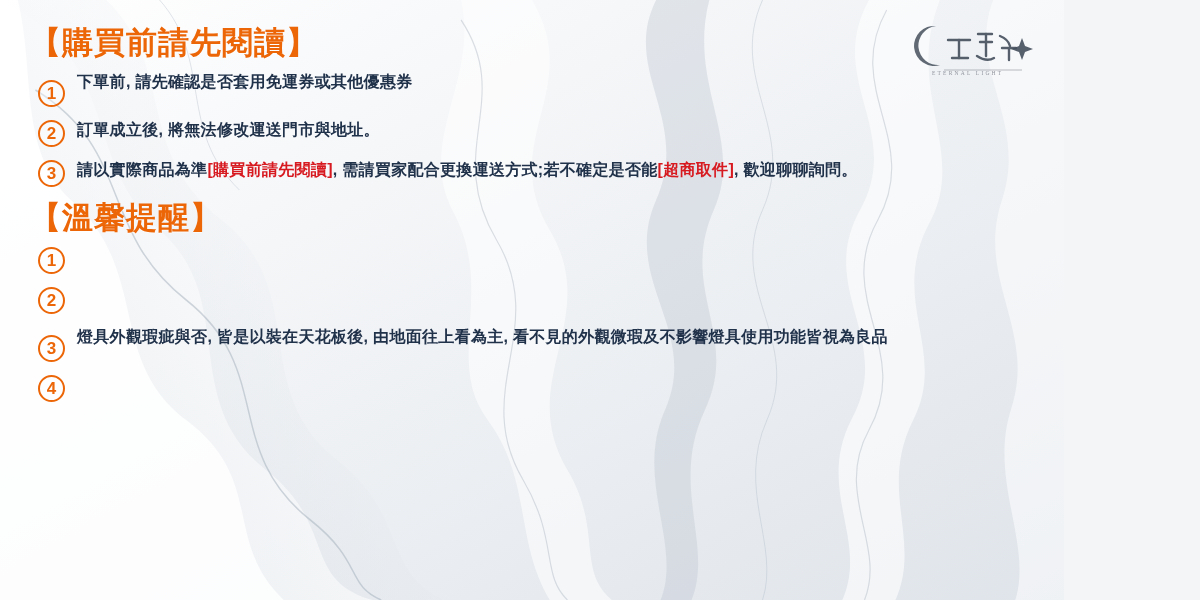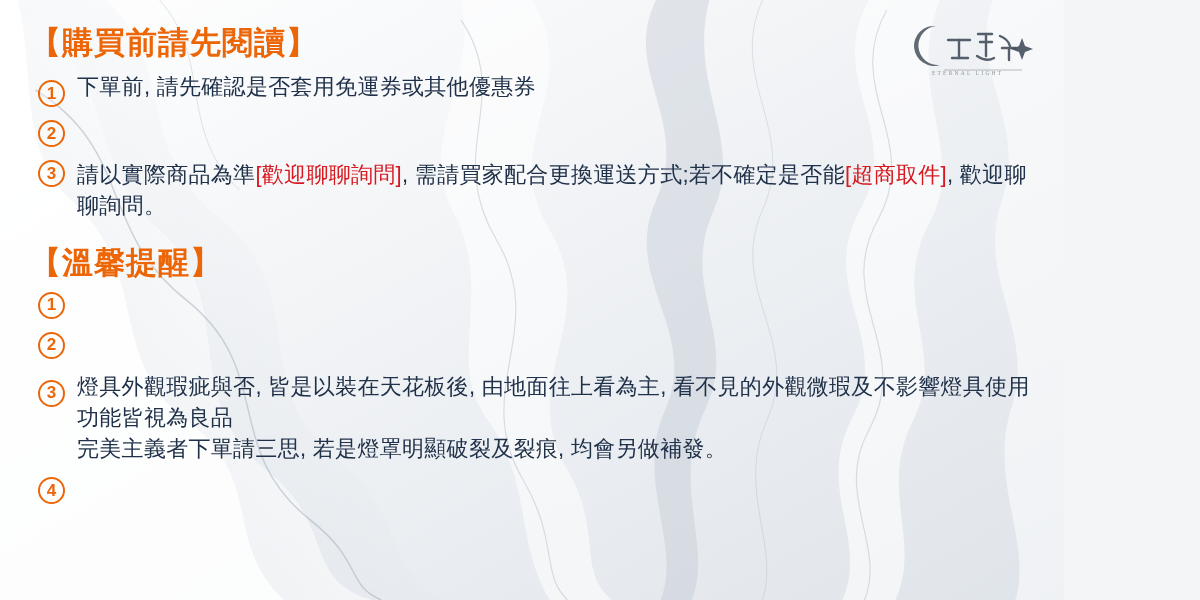--- a/index.html
+++ b/index.html
@@ -44,21 +44,21 @@
 
   .section-title {
     color: #ec6608;
     font-weight: bold;
     font-size: 31px;
     letter-spacing: 1px;
     line-height: 1.1;
     margin: 0 0 10px 0;
     text-shadow: 0 1px 0 rgba(255,255,255,0.6);
   }
-  .section-title.second { margin-top: 24px; }
+  .section-title.second { margin-top: 14px; }
 
   .item {
     display: flex;
     align-items: flex-start;
     margin: 0 0 11px 0;
   }
   .num {
     flex: 0 0 auto;
     width: 27px;
     height: 27px;
@@ -69,22 +69,22 @@
     font-weight: bold;
     display: flex;
     align-items: center;
     justify-content: center;
     margin: 2px 12px 0 8px;
     background: rgba(255,255,255,0.35);
     box-sizing: border-box;
   }
   .text {
     color: #20314a;
-    font-size: 22px;
-    font-weight: normal;
+    font-size: 16px;
+    font-weight: bold;
     line-height: 1.42;
     letter-spacing: 0.3px;
     padding-top: 1px;
   }
   .text .hl { color: #d71920; }
 
   .item.tall .num { margin-top: 10px; }
 
   
   .logo {
@@ -174,44 +174,46 @@
 
     <div class="item tall">
       <div class="num">1</div>
       <div class="text">
         <div>下單前, 請先確認是否套用免運券或其他優惠券</div>
       </div>
     </div>
 
     <div class="item">
       <div class="num">2</div>
+      <div class="text">
+        <span>訂單成立後, 將無法修改運送門市與地址。</span>
+      </div>
     </div>
 
     <div class="item">
       <div class="num">3</div>
       <div class="text">
-        <span>請以實際商品為準</span><span class="hl">[歡迎聊聊詢問]</span><span>, 需請買家配合更換運送方式;若不確定是否能</span><span class="hl">[超商取件]</span><span>, 歡迎聊聊詢問。</span>
+        <span>請以實際商品為準</span><span class="hl">[購買前請先閱讀]</span><span>, 需請買家配合更換運送方式;若不確定是否能</span><span class="hl">[超商取件]</span><span>, 歡迎聊聊詢問。</span>
       </div>
     </div>
 
     <h2 class="section-title second">【溫馨提醒】</h2>
 
     <div class="item">
       <div class="num">1</div>
     </div>
 
     <div class="item">
       <div class="num">2</div>
     </div>
 
     <div class="item tall">
       <div class="num">3</div>
       <div class="text">
         <div>燈具外觀瑕疵與否, 皆是以裝在天花板後, 由地面往上看為主, 看不見的外觀微瑕及不影響燈具使用功能皆視為良品</div>
-        <div>完美主義者下單請三思, 若是燈罩明顯破裂及裂痕, 均會另做補發。</div>
       </div>
     </div>
 
     <div class="item">
       <div class="num">4</div>
     </div>
 
   </div>
 </div>
 

